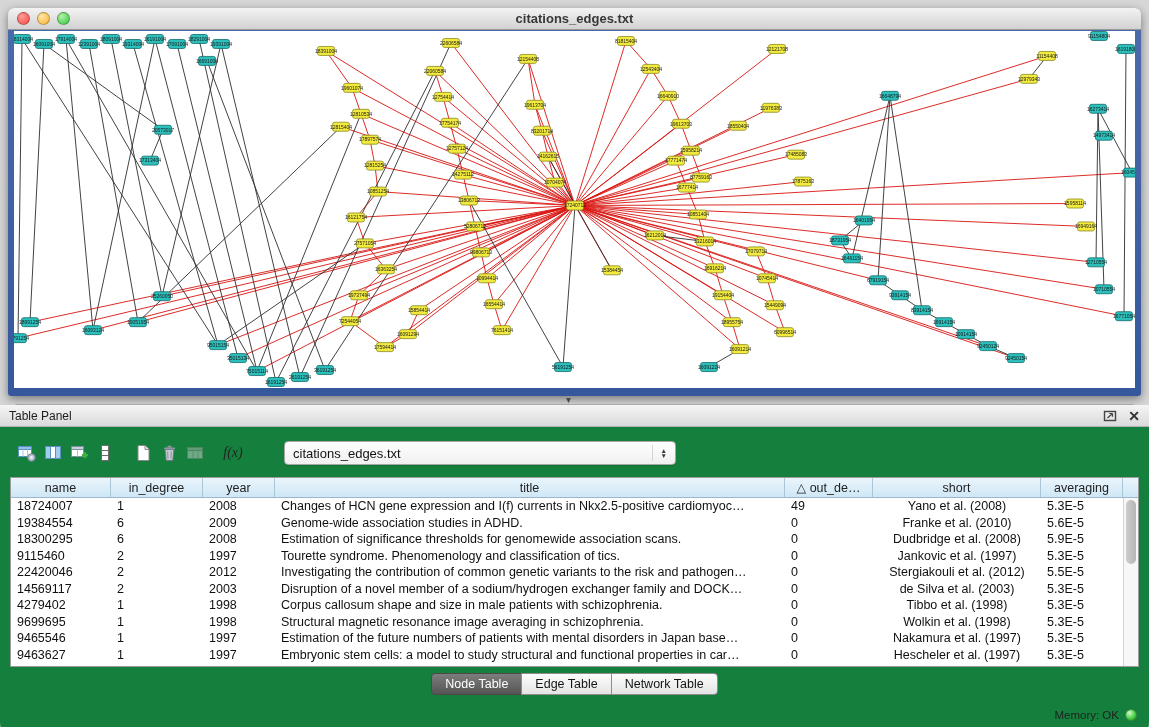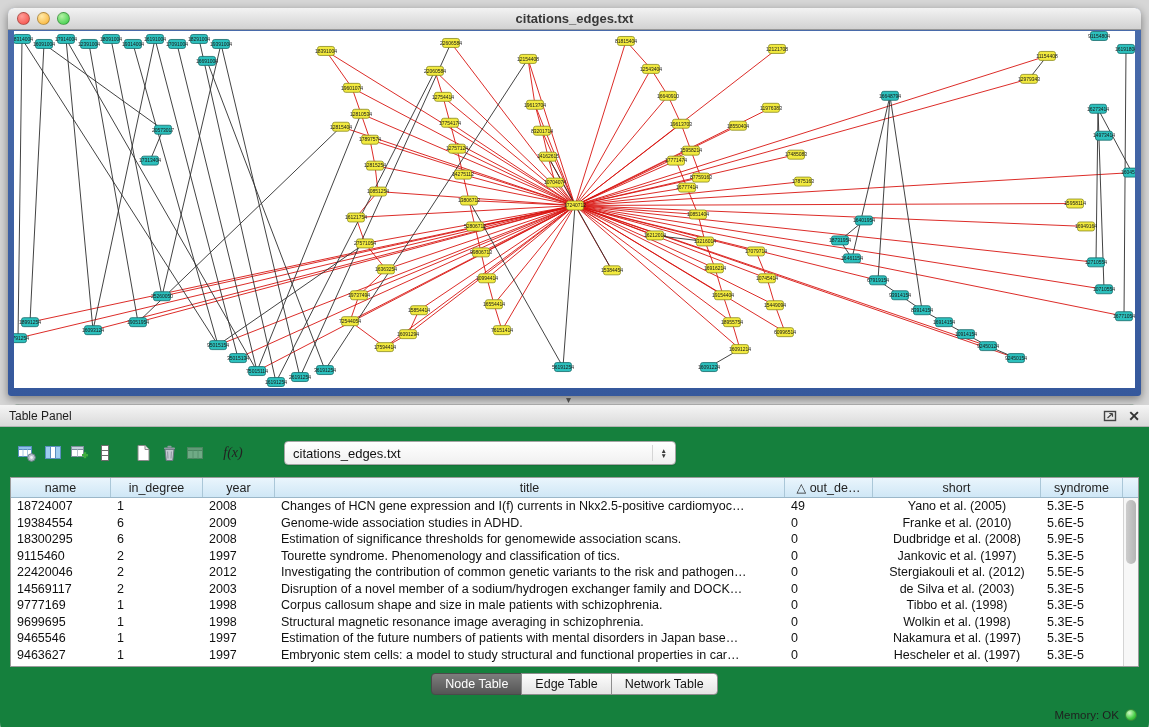--- a/index.html
+++ b/index.html
@@ -781,30 +781,30 @@
   </div>
 
   <div class="table-wrap">
     <div class="thead">
         <div class="th" style="flex: 0 0 100px;">name</div>
         <div class="th" style="flex: 0 0 92px;">in_degree</div>
         <div class="th" style="flex: 0 0 72px;">year</div>
         <div class="th" style="flex: 1 1 auto;">title</div>
         <div class="th" style="flex: 0 0 88px;">△ out_de…</div>
         <div class="th" style="flex: 0 0 168px;">short</div>
-        <div class="th" style="flex: 0 0 82px;">syndrome</div>
+        <div class="th" style="flex: 0 0 82px;">averaging</div>
       </div>
     <div class="tbody">
         <div class="tr">
           <div class="td" style="flex: 0 0 100px;">18724007</div>
           <div class="td" style="flex: 0 0 92px;">1</div>
           <div class="td" style="flex: 0 0 72px;">2008</div>
           <div class="td" style="flex: 1 1 auto;">Changes of HCN gene expression and I(f) currents in Nkx2.5-positive cardiomyoc…</div>
           <div class="td" style="flex: 0 0 88px;">49</div>
-          <div class="td" style="flex: 0 0 168px; text-align: center;">Yano et al. (2005)</div>
+          <div class="td" style="flex: 0 0 168px; text-align: center;">Yano et al. (2008)</div>
           <div class="td" style="flex: 0 0 82px;">5.3E-5</div>
         </div>
         <div class="tr">
           <div class="td" style="flex: 0 0 100px;">19384554</div>
           <div class="td" style="flex: 0 0 92px;">6</div>
           <div class="td" style="flex: 0 0 72px;">2009</div>
           <div class="td" style="flex: 1 1 auto;">Genome-wide association studies in ADHD.</div>
           <div class="td" style="flex: 0 0 88px;">0</div>
           <div class="td" style="flex: 0 0 168px; text-align: center;">Franke et al. (2010)</div>
           <div class="td" style="flex: 0 0 82px;">5.6E-5</div>
@@ -839,21 +839,21 @@
         <div class="tr">
           <div class="td" style="flex: 0 0 100px;">14569117</div>
           <div class="td" style="flex: 0 0 92px;">2</div>
           <div class="td" style="flex: 0 0 72px;">2003</div>
           <div class="td" style="flex: 1 1 auto;">Disruption of a novel member of a sodium/hydrogen exchanger family and DOCK…</div>
           <div class="td" style="flex: 0 0 88px;">0</div>
           <div class="td" style="flex: 0 0 168px; text-align: center;">de Silva et al. (2003)</div>
           <div class="td" style="flex: 0 0 82px;">5.3E-5</div>
         </div>
         <div class="tr">
-          <div class="td" style="flex: 0 0 100px;">9777169</div>
+          <div class="td" style="flex: 0 0 100px;">4279402</div>
           <div class="td" style="flex: 0 0 92px;">1</div>
           <div class="td" style="flex: 0 0 72px;">1998</div>
           <div class="td" style="flex: 1 1 auto;">Corpus callosum shape and size in male patients with schizophrenia.</div>
           <div class="td" style="flex: 0 0 88px;">0</div>
           <div class="td" style="flex: 0 0 168px; text-align: center;">Tibbo et al. (1998)</div>
           <div class="td" style="flex: 0 0 82px;">5.3E-5</div>
         </div>
         <div class="tr">
           <div class="td" style="flex: 0 0 100px;">9699695</div>
           <div class="td" style="flex: 0 0 92px;">1</div>

